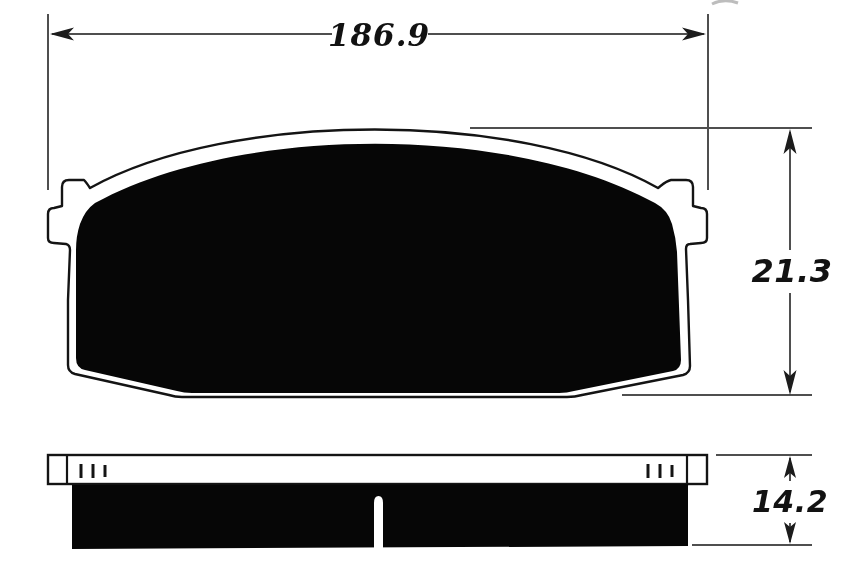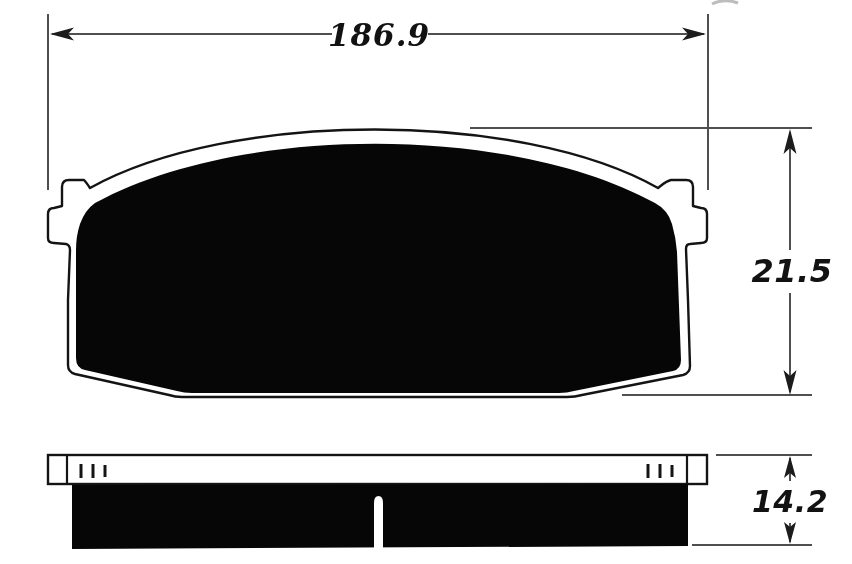--- a/index.html
+++ b/index.html
@@ -122,16 +122,16 @@
       <line x1="790" y1="523" x2="790" y2="542"></line>
       <polygon fill="#1c1c1c" stroke="none" points="790,456 784,478 790,473 796,478"></polygon>
       <polygon fill="#1c1c1c" stroke="none" points="790,544 784,522 790,527 796,522"></polygon>
     </g>
 
     <path d="M 712,4 Q 724,-2 738,3" stroke="#9a9a9a" stroke-width="3" fill="none" opacity="0.65"></path>
   </svg>
 
   <div class="dim-label serif" style="left:379px; top:35px;">186.9</div>
 
-  <div class="dim-label sans-lg" style="left:792px; top:271px;">21.5</div>
+  <div class="dim-label sans-lg" style="left:792px; top:271px;">21.3</div>
 
   <div class="dim-label sans-md" style="left:790px; top:502px;">14.2</div>
 </div>
 
 </body></html>

